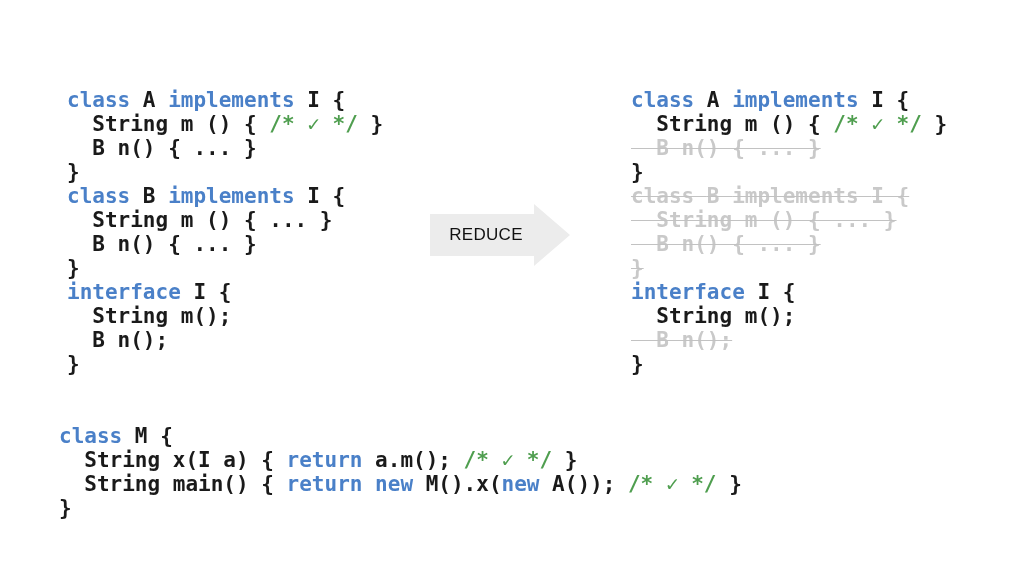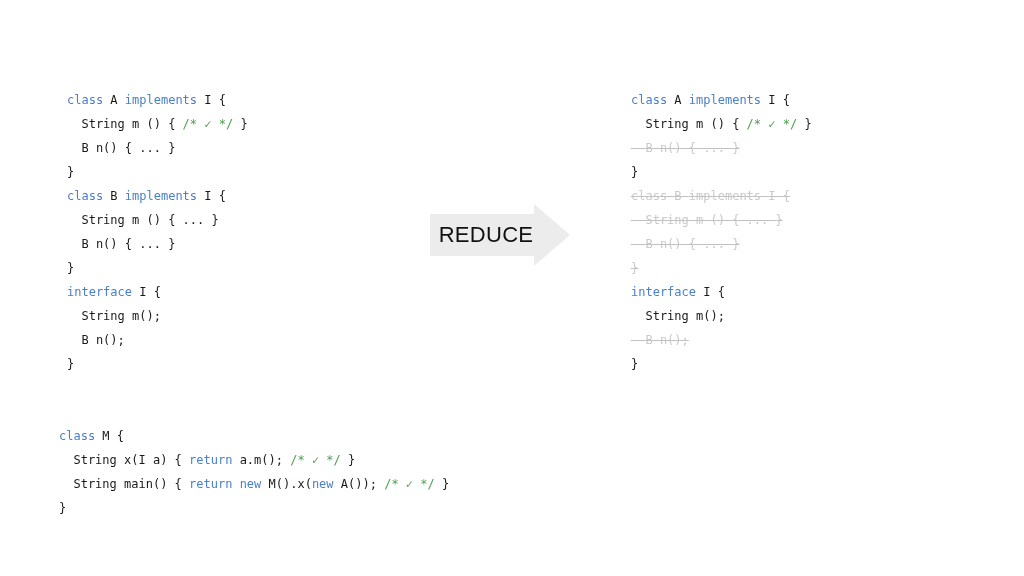--- a/index.html
+++ b/index.html
@@ -11,24 +11,25 @@
     height: 576px;
     background: #ffffff;
     font-family: "DejaVu Sans Mono", monospace;
     position: relative;
     overflow: hidden;
   }
 
   .code-block {
     position: absolute;
     font-family: "DejaVu Sans Mono", monospace;
-    font-size: 12px;
+    font-size: 21px;
     line-height: 24px;
     white-space: pre;
     color: #1a1a1a;
+    font-weight: bold;
   }
 
   #block-before  { left: 67px;  top: 88px; }
   #block-after   { left: 631px; top: 88px; }
   #block-main    { left: 59px;  top: 424px; }
 
   .code-line {
     white-space: pre;
     height: 24px;
   }
@@ -64,21 +65,21 @@
   #reduce-label {
     position: absolute;
     left: 430px;
     top: 204px;
     width: 112px;
     height: 62px;
     display: flex;
     align-items: center;
     justify-content: center;
     font-family: "Liberation Sans", sans-serif;
-    font-size: 22px;
+    font-size: 17px;
     color: #111111;
     letter-spacing: 0.3px;
   }
 </style>
 </head>
 <body>
 
 <div id="block-before" class="code-block"><div class="code-line"><span class="kw">class </span><span class="plain">A </span><span class="kw">implements </span><span class="plain">I {</span></div><div class="code-line"><span class="plain">  String m () { </span><span class="cmt">/* ✓ */</span><span class="plain"> }</span></div><div class="code-line"><span class="plain">  B n() { ... }</span></div><div class="code-line"><span class="plain">}</span></div><div class="code-line"><span class="kw">class </span><span class="plain">B </span><span class="kw">implements </span><span class="plain">I {</span></div><div class="code-line"><span class="plain">  String m () { ... }</span></div><div class="code-line"><span class="plain">  B n() { ... }</span></div><div class="code-line"><span class="plain">}</span></div><div class="code-line"><span class="kw">interface </span><span class="plain">I {</span></div><div class="code-line"><span class="plain">  String m();</span></div><div class="code-line"><span class="plain">  B n();</span></div><div class="code-line"><span class="plain">}</span></div></div>
 
 <div id="reduce-arrow">

